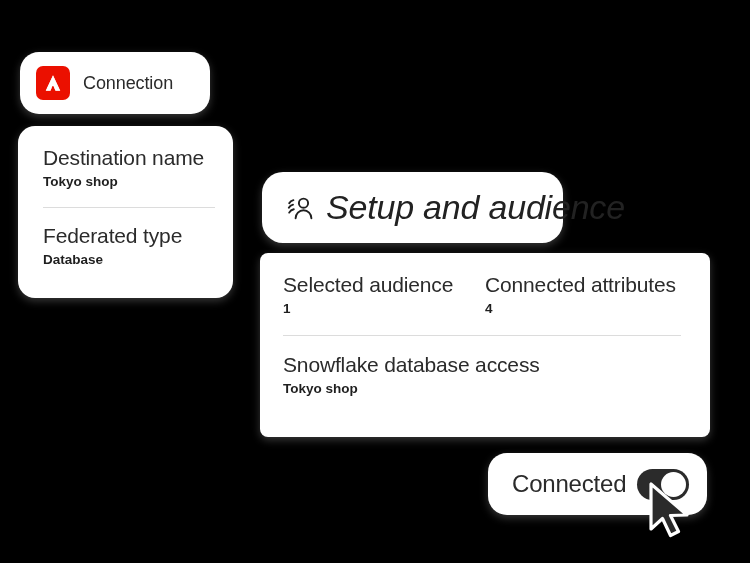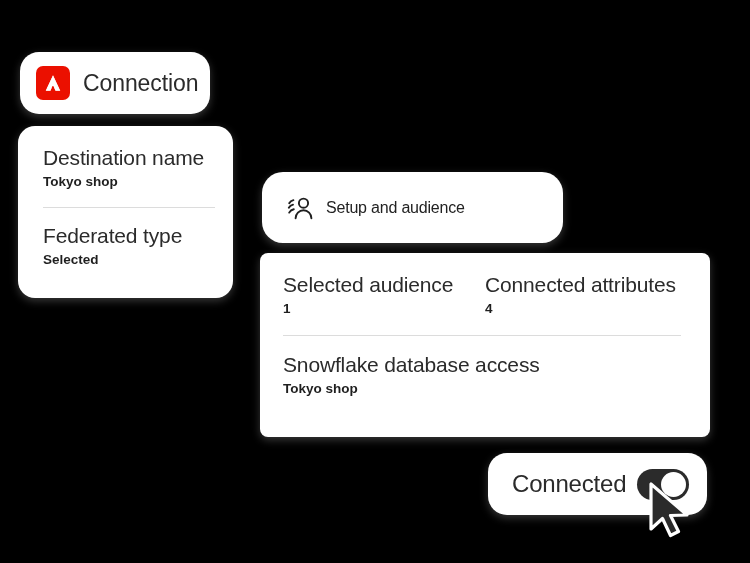--- a/index.html
+++ b/index.html
@@ -52,21 +52,21 @@
     background: #EB1000;
     display: flex;
     align-items: center;
     justify-content: center;
     flex: 0 0 auto;
   }
   .adobe-logo svg { display: block; }
 
   .connection-label {
     margin-left: 13px;
-    font-size: 23px;
+    font-size: 18px;
     font-weight: 400;
     color: #2b2b2b;
     letter-spacing: -0.1px;
     white-space: nowrap;
   }
 
   
   #destination-card {
     left: 18px;
     top: 126px;
@@ -120,25 +120,26 @@
     height: 30px;
     flex: 0 0 auto;
     display: flex;
     align-items: center;
     justify-content: center;
   }
   .audience-icon svg { display: block; }
 
   .setup-label {
     margin-left: 12px;
-    font-size: 16px;
+    font-size: 34px;
     font-weight: 400;
     color: #222222;
     letter-spacing: -0.2px;
     white-space: nowrap;
+    font-style: italic;
   }
 
   
   #audience-panel {
     left: 260px;
     top: 253px;
     width: 450px;
     height: 184px;
     border-radius: 8px;
     padding: 20px 22px 0 23px;
@@ -243,21 +244,21 @@
   <div class="card" id="destination-card">
     <div>
       <div class="field-heading">Destination name</div>
       <div class="field-value">Tokyo shop</div>
     </div>
 
     <hr class="divider" id="destination-divider">
 
     <div>
       <div class="field-heading">Federated type</div>
-      <div class="field-value">Selected</div>
+      <div class="field-value">Database</div>
     </div>
   </div>
 
   <div class="card" id="setup-card">
     <span class="audience-icon">
       <svg width="30" height="26" viewBox="0 0 30 26" aria-hidden="true">
         <g fill="none" stroke="#1f1f1f" stroke-width="1.9" stroke-linecap="round">
           <circle cx="19.5" cy="8.2" r="4.6"></circle>
           <path d="M11.6 23.2 a7.9 7.9 0 0 1 15.8 0"></path>
           <path d="M9.4 5.1 a6.3 6.3 0 0 0 -4.2 3.1"></path>

